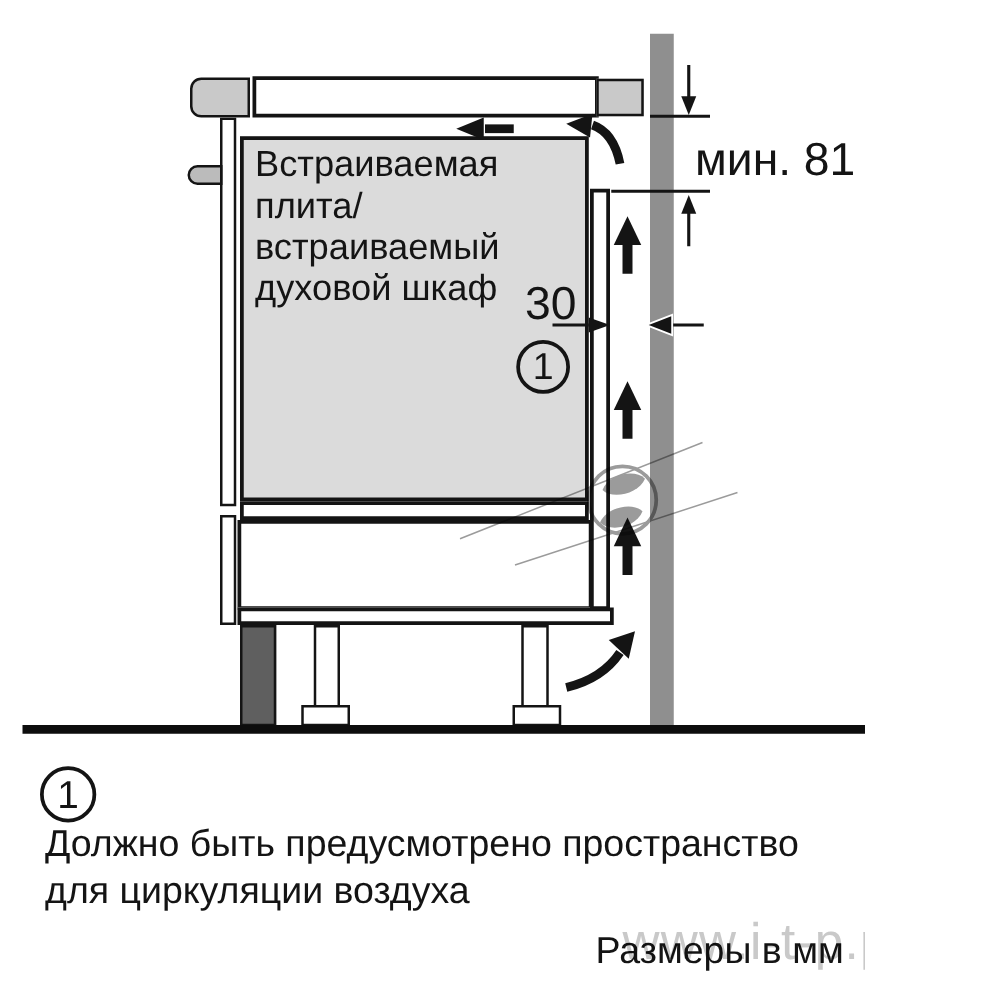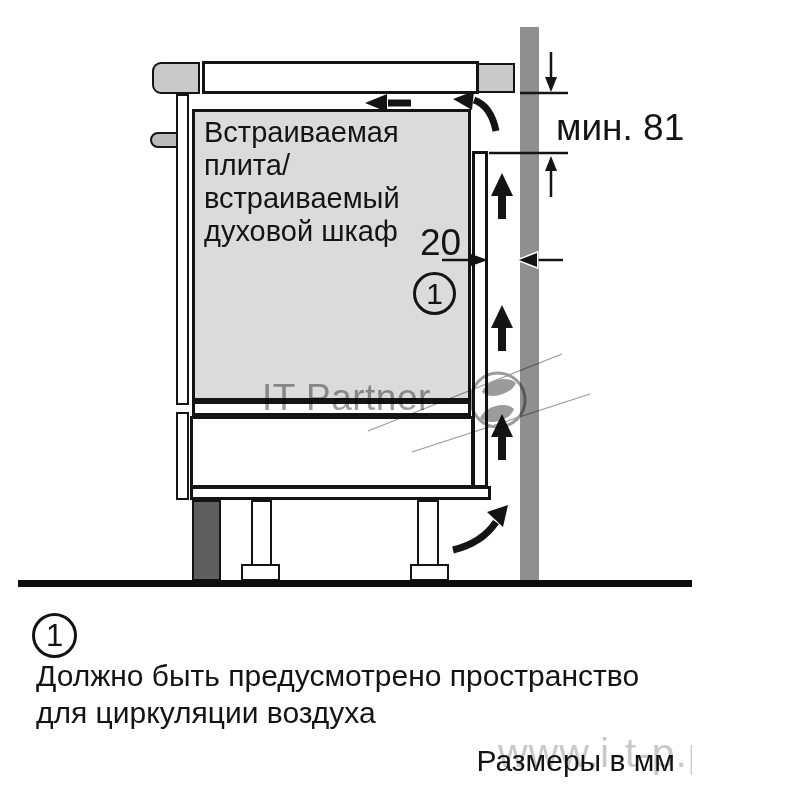--- a/index.html
+++ b/index.html
@@ -81,37 +81,36 @@
       <path d="M453,550 Q482,543 496,522" fill="none" stroke="#141414" stroke-width="7"></path>
       <polygon points="508,505 487,512 503,527" fill="#141414"></polygon>
     </g>
   </svg>
 
   <div class="txt" style="left:204px;top:116px;width:240px;font-size:29px;line-height:33px;">Встраиваемая
 плита/
 встраиваемый
 духовой шкаф</div>
 
-  <div class="txt" style="left:420px;top:222px;font-size:37px;">20</div>
+  <div class="txt" style="left:420px;top:222px;font-size:37px;">30</div>
 
   <div class="txt" style="left:556px;top:107px;font-size:37px;">мин. 81</div>
 
   <div class="circle-badge" style="left:413px;top:272px;width:43px;height:43px;font-size:30px;">
     <span>1</span>
   </div>
 
   <div class="circle-badge" style="left:32px;top:613px;width:45px;height:45px;font-size:31px;">
     <span>1</span>
   </div>
   <div class="txt" style="right:17px;top:744px;font-size:30px;white-space:nowrap;">Размеры в мм</div>
 
   <div class="txt" style="left:36px;top:657px;width:760px;font-size:30px;line-height:37px;">Должно быть предусмотрено пространство
 для циркуляции воздуха</div>
 
-  <div class="txt wm" style="left:262px;top:377px;font-size:37px;color:#9c9c9c;letter-spacing:0.5px;white-space:nowrap;">IT Partner</div>
 
   <svg class="svglayer wm" width="800" height="800" viewBox="0 0 800 800">
     <g stroke="#9b9b9b" fill="none">
       <circle cx="498" cy="400" r="27" stroke-width="3"></circle>
       <line x1="368" y1="431" x2="562" y2="354" stroke-width="1.2"></line>
       <line x1="412" y1="452" x2="590" y2="394" stroke-width="1.2"></line>
     </g>
     <g fill="#9b9b9b" stroke="none">
       <path d="M482,392 C487,379 508,375 516,383 C511,395 490,400 482,392 Z"></path>
       <path d="M514,409 C509,422 488,426 480,418 C485,406 506,401 514,409 Z"></path>

